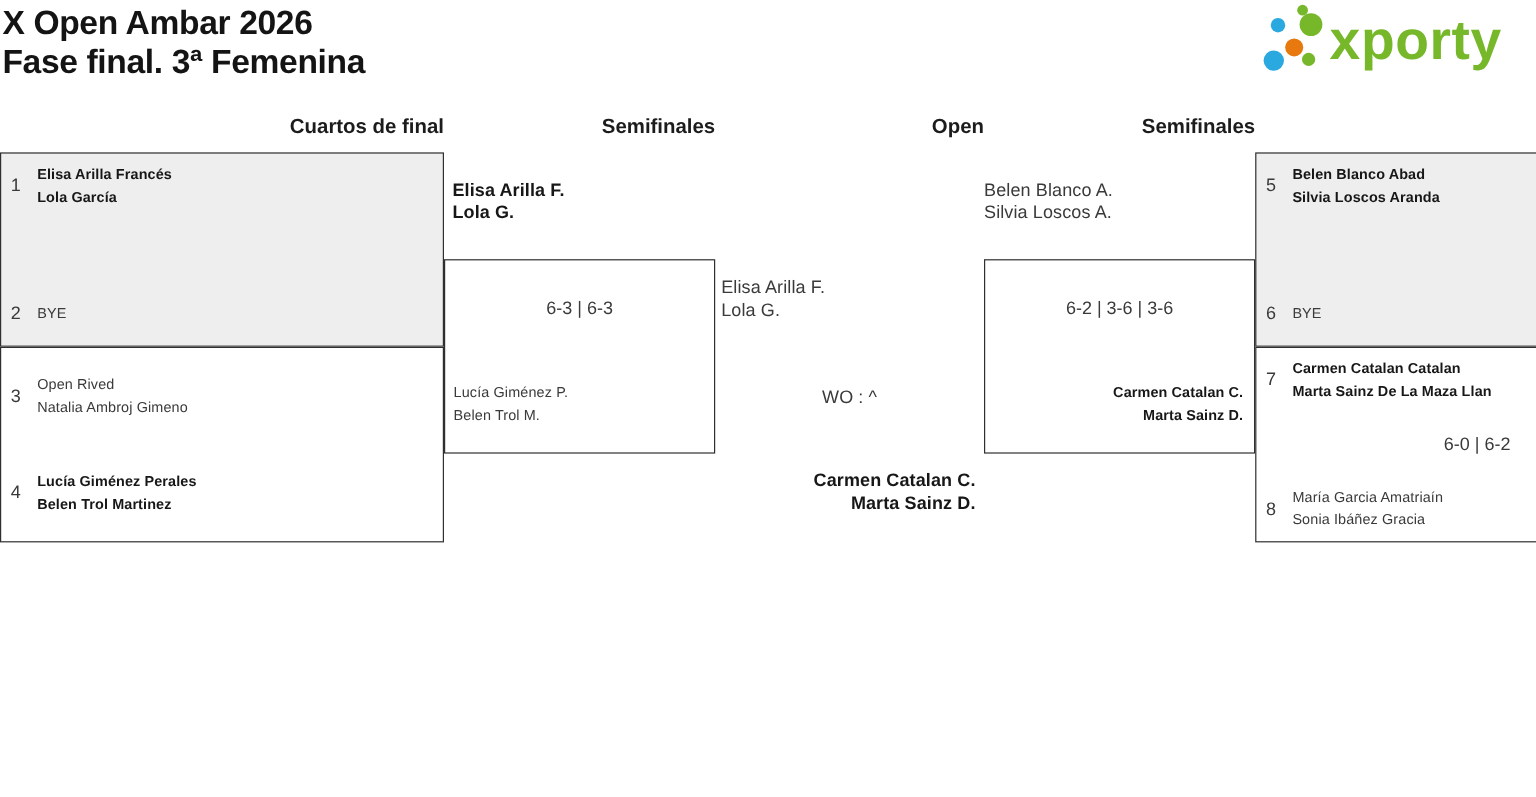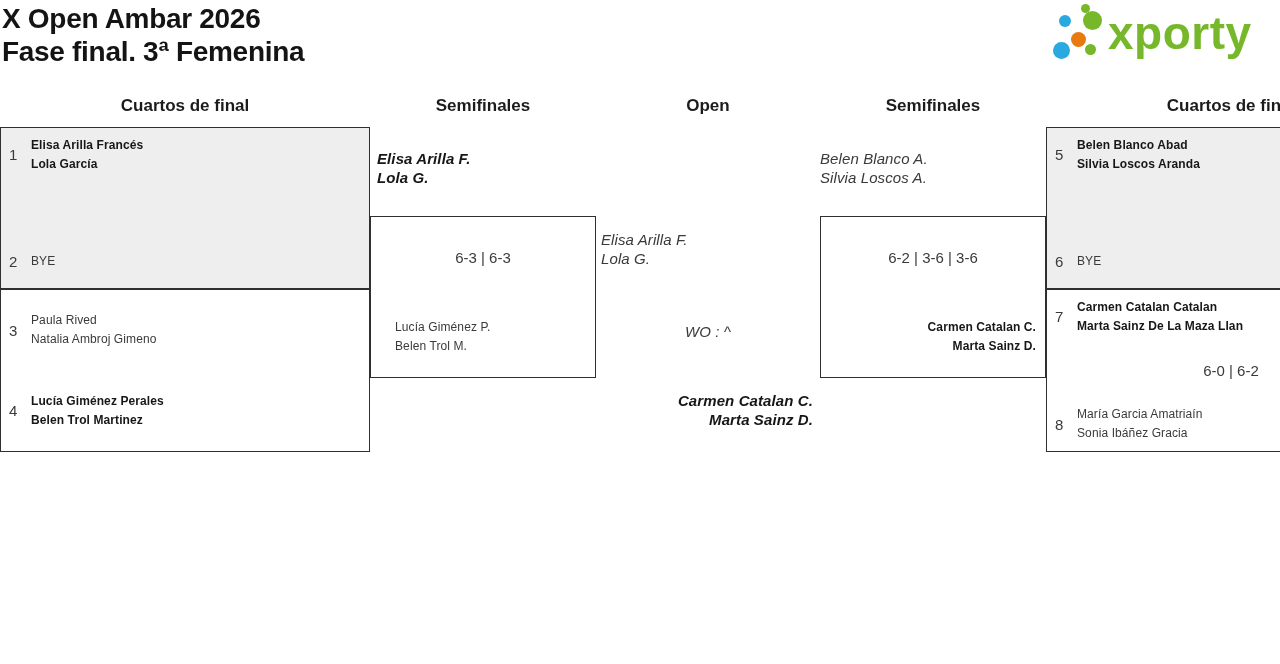--- a/index.html
+++ b/index.html
@@ -25,21 +25,21 @@
   .d-orange  { left:25px;   top:30px;   width:15px; height:15px; background:#e8790f; }
   .d-blue-l  { left:7px;    top:40px;   width:17px; height:17px; background:#29a9e0; }
   .d-green-s { left:39px;   top:42px;   width:11px; height:11px; background:#76b82a; }
   .logo-text {
     position:absolute; left:62px; top:4px;
     font-size:46px; font-weight:700; color:#76b82a; letter-spacing:0.5px;
   }
 
   
   .col-header {
-    position:absolute; top:96px; text-align:center;
+    position:absolute; top:96px; text-align:right;
     font-size:17px; font-weight:700; color:#1c1c1c;
   }
   .h1 { left:0;      width:370px; }
   .h2 { left:370px;  width:226px; }
   .h3 { left:596px;  width:224px; }
   .h4 { left:820px;  width:226px; }
   .h5 { left:1046px; width:370px; }
 
   
   .box {
@@ -62,25 +62,25 @@
     flex:1; display:flex; align-items:center; justify-content:center;
     font-size:15px; color:#3a3a3a;
   }
 
   
   .sfbox { width:226px; height:162px; top:216px; }
   .sf-left  { left:370px; }
   .sf-right { left:820px; }
   .sfrow { flex:1; display:flex; align-items:center; }
   .sfrow.scorehalf { justify-content:center; font-size:15px; color:#3a3a3a; }
-  .sf-left  .teamhalf { padding-left:24px; }
+  .sf-left  .teamhalf { padding-left:7px; }
   .sf-right .teamhalf { justify-content:flex-end; padding-right:9px; text-align:right; }
 
   
-  .adv { position:absolute; font-size:15px; line-height:19px; letter-spacing:0.1px;font-style:italic; }
+  .adv { position:absolute; font-size:15px; line-height:19px; letter-spacing:0.1px; }
   .adv-sf-left  { left:377px; top:149px; font-weight:700; color:#171717; }
   .adv-sf-right { left:820px; width:217px; top:149px; text-align:left; }
   .final-top    { left:601px; top:230px; }
   .final-score  { left:596px; width:224px; top:322px; text-align:center; font-size:15px; }
   .final-bottom { left:596px; width:217px; top:391px; text-align:right; font-weight:700; color:#171717; }
 </style>
 </head>
 <body>
 
 <div class="stage">
@@ -120,21 +120,21 @@
       <span class="names">
         <span class="nline">BYE</span>
       </span>
     </div>
   </div>
 
   <div class="box qbox q-left qbottom">
     <div class="trow">
       <span class="seed">3</span>
       <span class="names">
-        <span class="nline">Paula Rived</span>
+        <span class="nline">Open Rived</span>
         <span class="nline">Natalia Ambroj Gimeno</span>
       </span>
     </div>
     <div class="trow">
       <span class="seed">4</span>
       <span class="names bold">
         <span class="nline">Lucía Giménez Perales</span>
         <span class="nline">Belen Trol Martinez</span>
       </span>
     </div>

